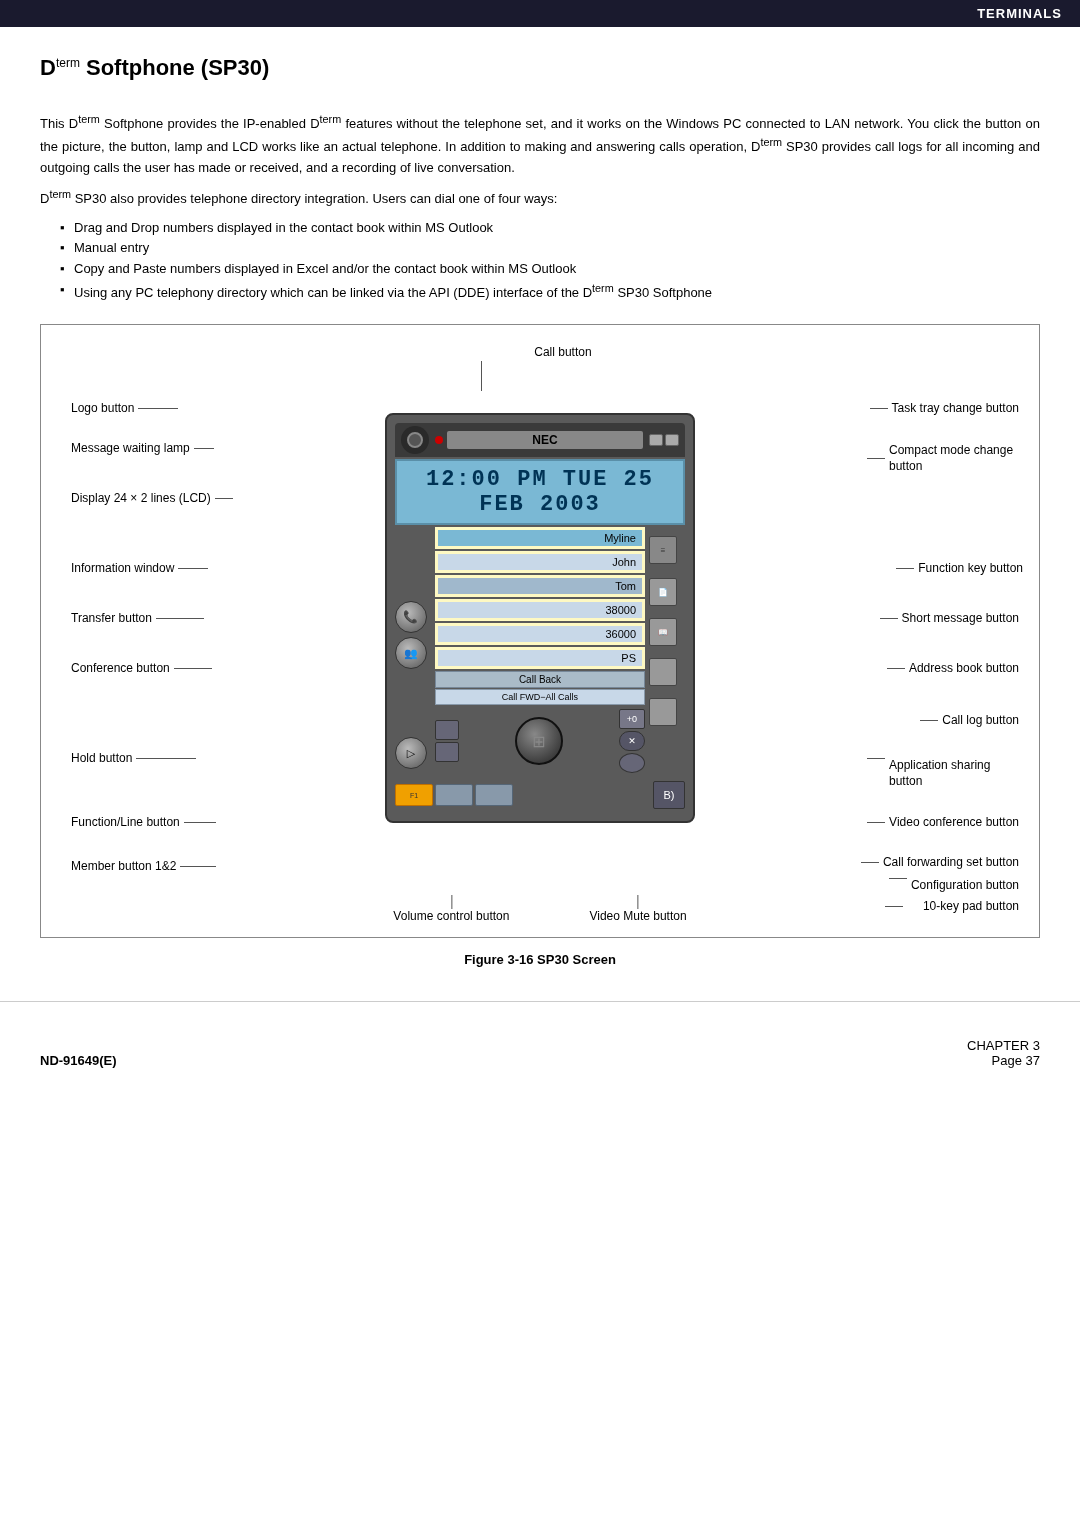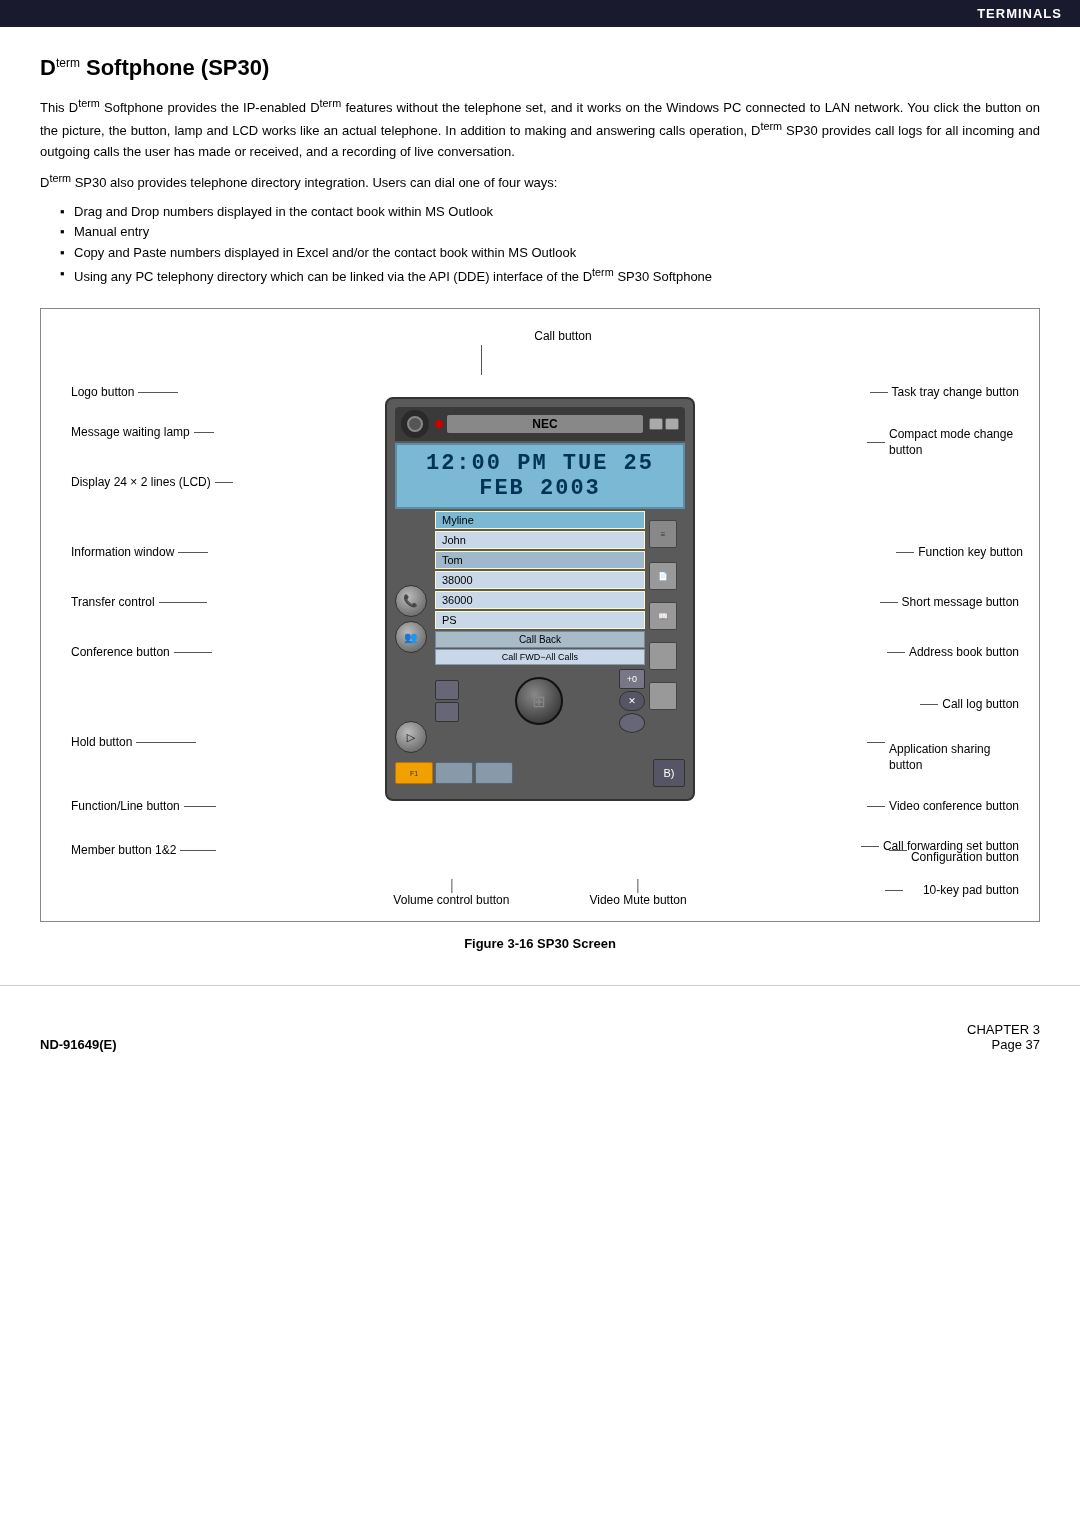--- a/index.html
+++ b/index.html
@@ -25,21 +25,21 @@
 
     
     .main-content {
       padding: 28px 40px 20px 40px;
     }
 
     
     .page-title {
       font-size: 22px;
       font-weight: bold;
-      margin-bottom: 14px;
+      margin-bottom: 30px;
     }
     .page-title sup {
       font-size: 12px;
       font-weight: normal;
     }
 
     
     .body-text {
       font-size: 13px;
       line-height: 1.55;
@@ -183,24 +183,24 @@
     
     .center-list {
       flex: 1;
       display: flex;
       flex-direction: column;
       gap: 0;
     }
 
     .list-item-btn {
       background: #c8d8e8;
-      border: 1px solid #fef9c3;
+      border: 3px solid #fef9c3;
       padding: 2px 6px;
       font-size: 11px;
-      text-align: left;
+      text-align: right;
       cursor: pointer;
       margin-bottom: 2px;
     }
     .list-item-btn.highlighted {
       background: #a0b8cc;
     }
     .list-item-btn.active {
       background: #7ab8d4;
     }
 
@@ -375,21 +375,21 @@
         <span>Display 24 × 2 lines (LCD)</span>
         <div style="width:18px; height:1px; background:#555; margin-left:4px;"></div>
       </div>
 
       <div style="position:absolute; top:218px; left:20px; font-size:12px; display:flex; align-items:center;">
         <span>Information window</span>
         <div style="width:30px; height:1px; background:#555; margin-left:4px;"></div>
       </div>
 
       <div style="position:absolute; top:268px; left:20px; font-size:12px; display:flex; align-items:center;">
-        <span>Transfer control</span>
+        <span>Transfer button</span>
         <div style="width:48px; height:1px; background:#555; margin-left:4px;"></div>
       </div>
 
       <div style="position:absolute; top:318px; left:20px; font-size:12px; display:flex; align-items:center;">
         <span>Conference button</span>
         <div style="width:38px; height:1px; background:#555; margin-left:4px;"></div>
       </div>
 
       <div style="position:absolute; top:408px; left:20px; font-size:12px; display:flex; align-items:center;">
         <span>Hold button</span>
@@ -444,21 +444,21 @@
       <div style="position:absolute; top:472px; right:10px; font-size:12px; display:flex; align-items:center;">
         <div style="width:18px; height:1px; background:#555; margin-right:4px;"></div>
         <span>Video conference button</span>
       </div>
 
       <div style="position:absolute; top:512px; right:10px; font-size:12px; display:flex; align-items:center;">
         <div style="width:18px; height:1px; background:#555; margin-right:4px;"></div>
         <span>Call forwarding set button</span>
       </div>
 
-      <div style="position:absolute; top:523px; right:10px; font-size:12px; display:flex; align-items:flex-start;">
+      <div style="position:absolute; top:535px; right:10px; font-size:12px; display:flex; align-items:flex-start;">
         <div style="width:18px; height:1px; background:#555; margin-right:4px;"></div>
         <span>Configuration button</span>
       </div>
 
       <div style="position:absolute; top:556px; right:10px; font-size:12px; display:flex; align-items:center;gap:16px;">
         <div style="width:18px; height:1px; background:#555; margin-right:4px;"></div>
         <span>10-key pad button</span>
       </div>
 
       <div style="position:absolute; left:50%; transform:translateX(-50%); top:30px;">

